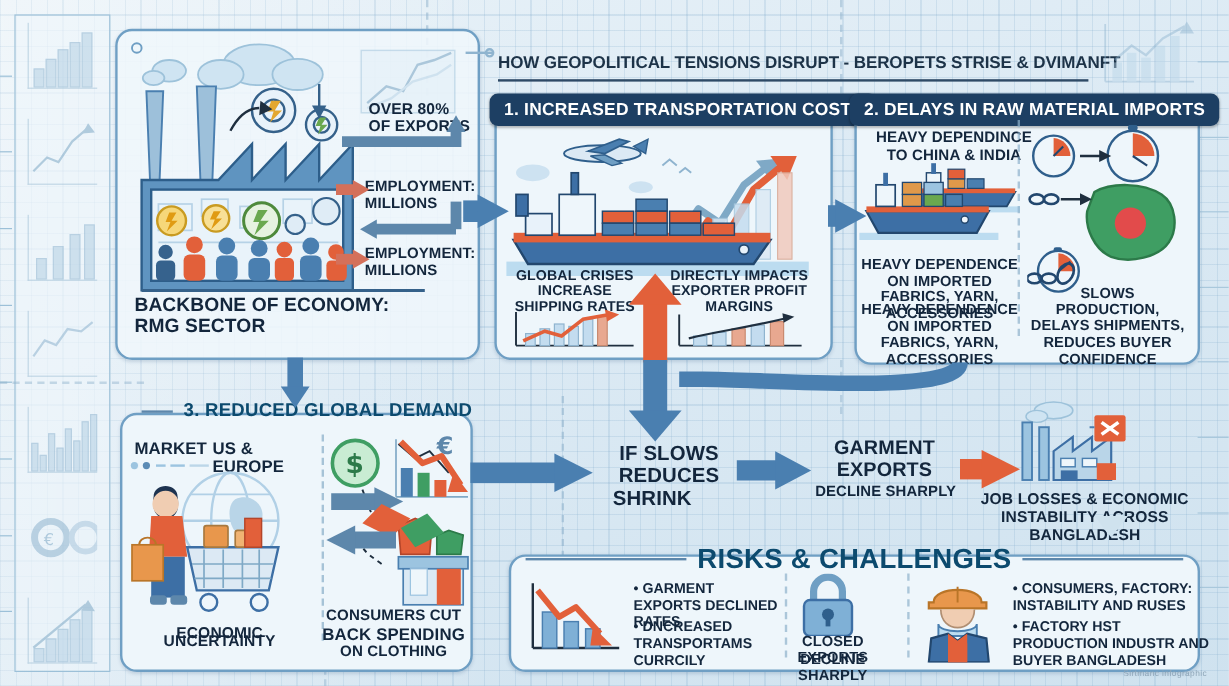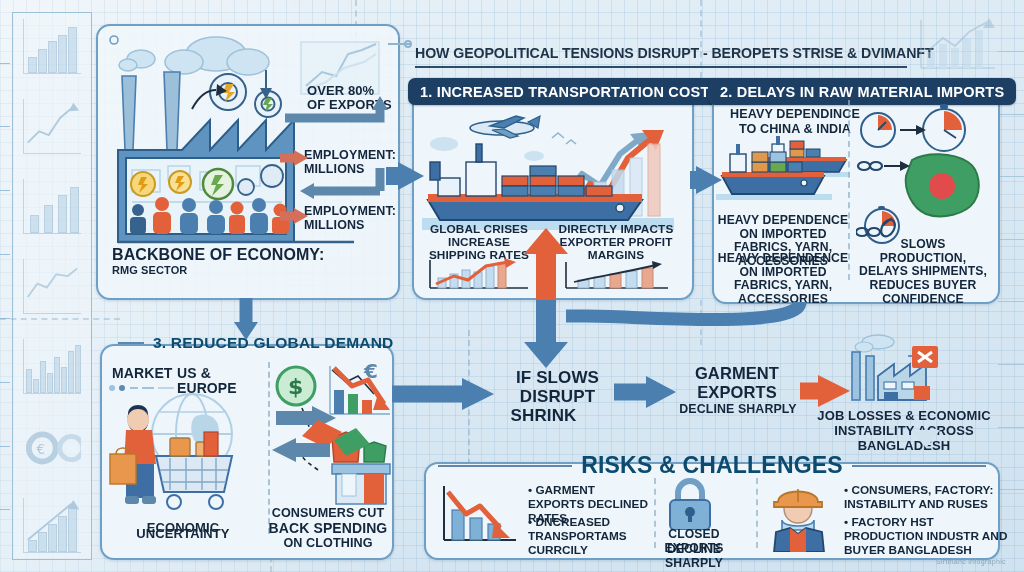--- a/index.html
+++ b/index.html
@@ -225,21 +225,21 @@
         <polyline points="210,66 230,58 248,44 268,38 280,30" fill="none" stroke="#bcd6e8" stroke-width="2"></polyline>
       </g>
 
       <path d="M96,85 C104,70 112,66 120,66" fill="none" stroke="#1f2f3f" stroke-width="2"></path>
       <polygon points="121,60 131,67 120,72" fill="#1f2f3f"></polygon>
       <path d="M170,46 L170,66" stroke="#35618a" stroke-width="2" fill="none"></path>
       <polygon points="164,64 176,64 170,75" fill="#35618a"></polygon>
     </svg>
   </div>
   <div class="lbl" style="left:112px;top:246px;font-size:16px;">BACKBONE OF ECONOMY:</div>
-  <div class="lbl" style="left:112px;top:264px;font-size:11px;">RMG SECTOR</div>
+  <div class="lbl" style="left:112px;top:264px;font-size:16px;">RMG SECTOR</div>
 
   <div class="lbl" style="left:307px;top:84px;font-size:13px;">OVER 80%</div>
   <div class="lbl" style="left:307px;top:98px;font-size:13px;">OF EXPORTS</div>
   <div class="lbl" style="left:304px;top:148px;font-size:12.5px;">EMPLOYMENT:</div>
   <div class="lbl" style="left:304px;top:162px;font-size:12.5px;">MILLIONS</div>
   <div class="lbl" style="left:304px;top:204px;font-size:12.5px;">EMPLOYMENT:</div>
   <div class="lbl" style="left:304px;top:218px;font-size:12.5px;">MILLIONS</div>
 
   <div class="card" style="left:412px;top:90px;width:278px;height:206px;">
     <div class="barhead" style="left:-6px;top:-14px;">1. INCREASED TRANSPORTATION COSTS</div>
@@ -484,21 +484,21 @@
 
       <path d="M28,48 C34,64 36,72 44,80" fill="none" stroke="#1f2f3f" stroke-width="1.6" stroke-dasharray="4 4"></path>
       <path d="M44,110 C36,104 32,102 28,96" fill="none" stroke="#1f2f3f" stroke-width="1.6" stroke-dasharray="4 4"></path>
     </svg>
   </div>
   <div class="lbl c" style="left:266px;top:506px;width:124px;font-size:12.6px;">CONSUMERS CUT</div>
   <div class="lbl c" style="left:266px;top:521px;width:124px;font-size:14px;">BACK SPENDING</div>
   <div class="lbl c" style="left:266px;top:536px;width:124px;font-size:12.6px;">ON CLOTHING</div>
 
   <div class="lbl c" style="left:500px;top:368px;width:115px;font-size:17px;">IF SLOWS</div>
-  <div class="lbl c" style="left:500px;top:387px;width:115px;font-size:17px;">DISRUPT</div>
+  <div class="lbl c" style="left:500px;top:387px;width:115px;font-size:17px;">REDUCES</div>
   <div class="lbl c" style="left:486px;top:406px;width:115px;font-size:17px;">SHRINK</div>
 
   <div class="lbl c" style="left:672px;top:364px;width:130px;font-size:16.5px;">GARMENT</div>
   <div class="lbl c" style="left:672px;top:383px;width:130px;font-size:16.5px;">EXPORTS</div>
   <div class="lbl c" style="left:668px;top:403px;width:140px;font-size:12.4px;">DECLINE SHARPLY</div>
 
   <div class="abs" style="left:838px;top:334px;width:130px;height:72px;">
     <svg viewBox="0 0 130 72" width="130" height="72">
       <ellipse cx="40" cy="8" rx="16" ry="7" fill="#cfe4f2" stroke="#9dc2da" stroke-width="1.4"></ellipse>
       <ellipse cx="26" cy="13" rx="9" ry="5" fill="#cfe4f2" stroke="#9dc2da" stroke-width="1.2"></ellipse>

